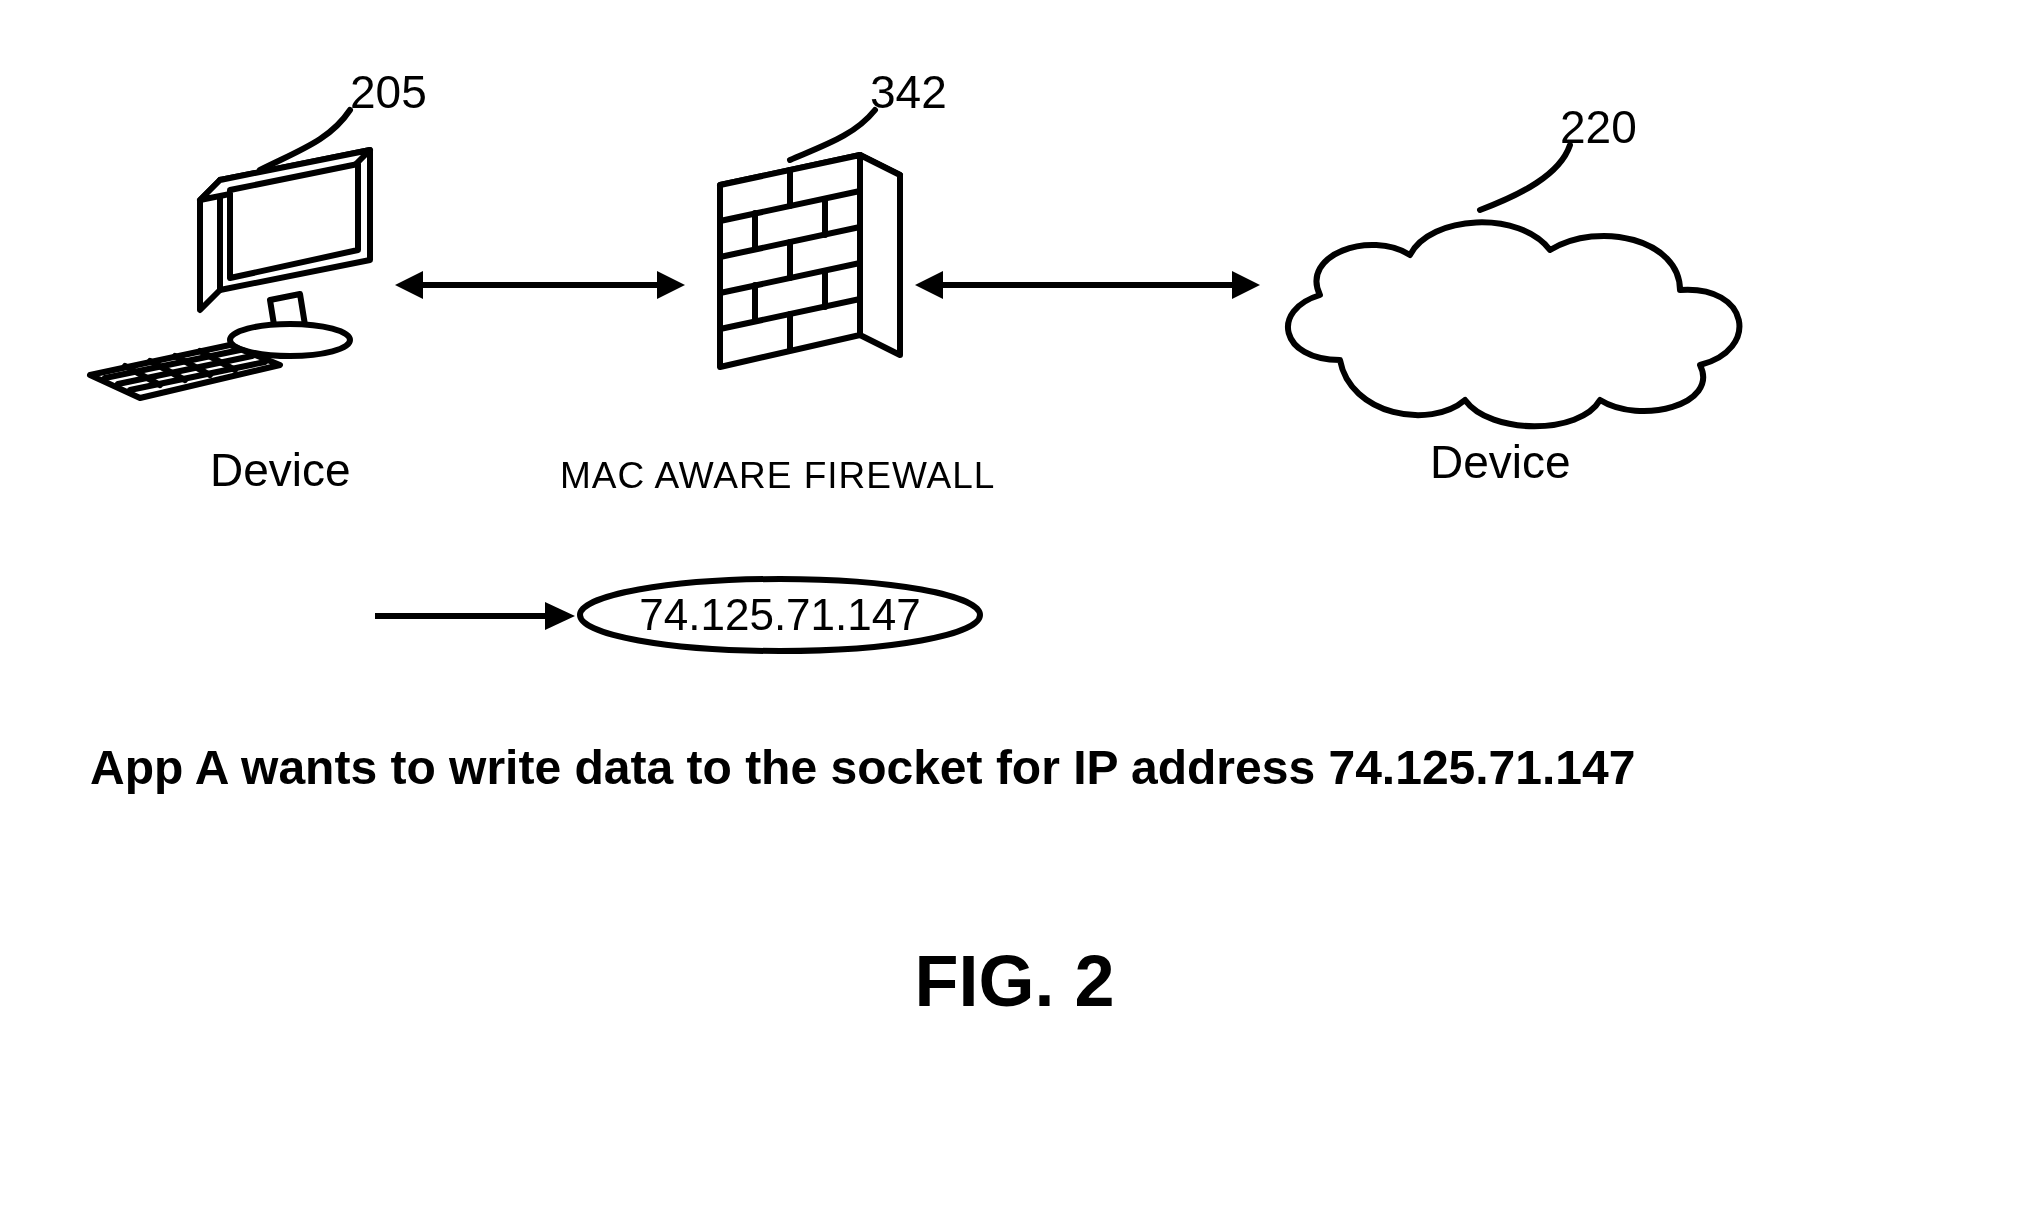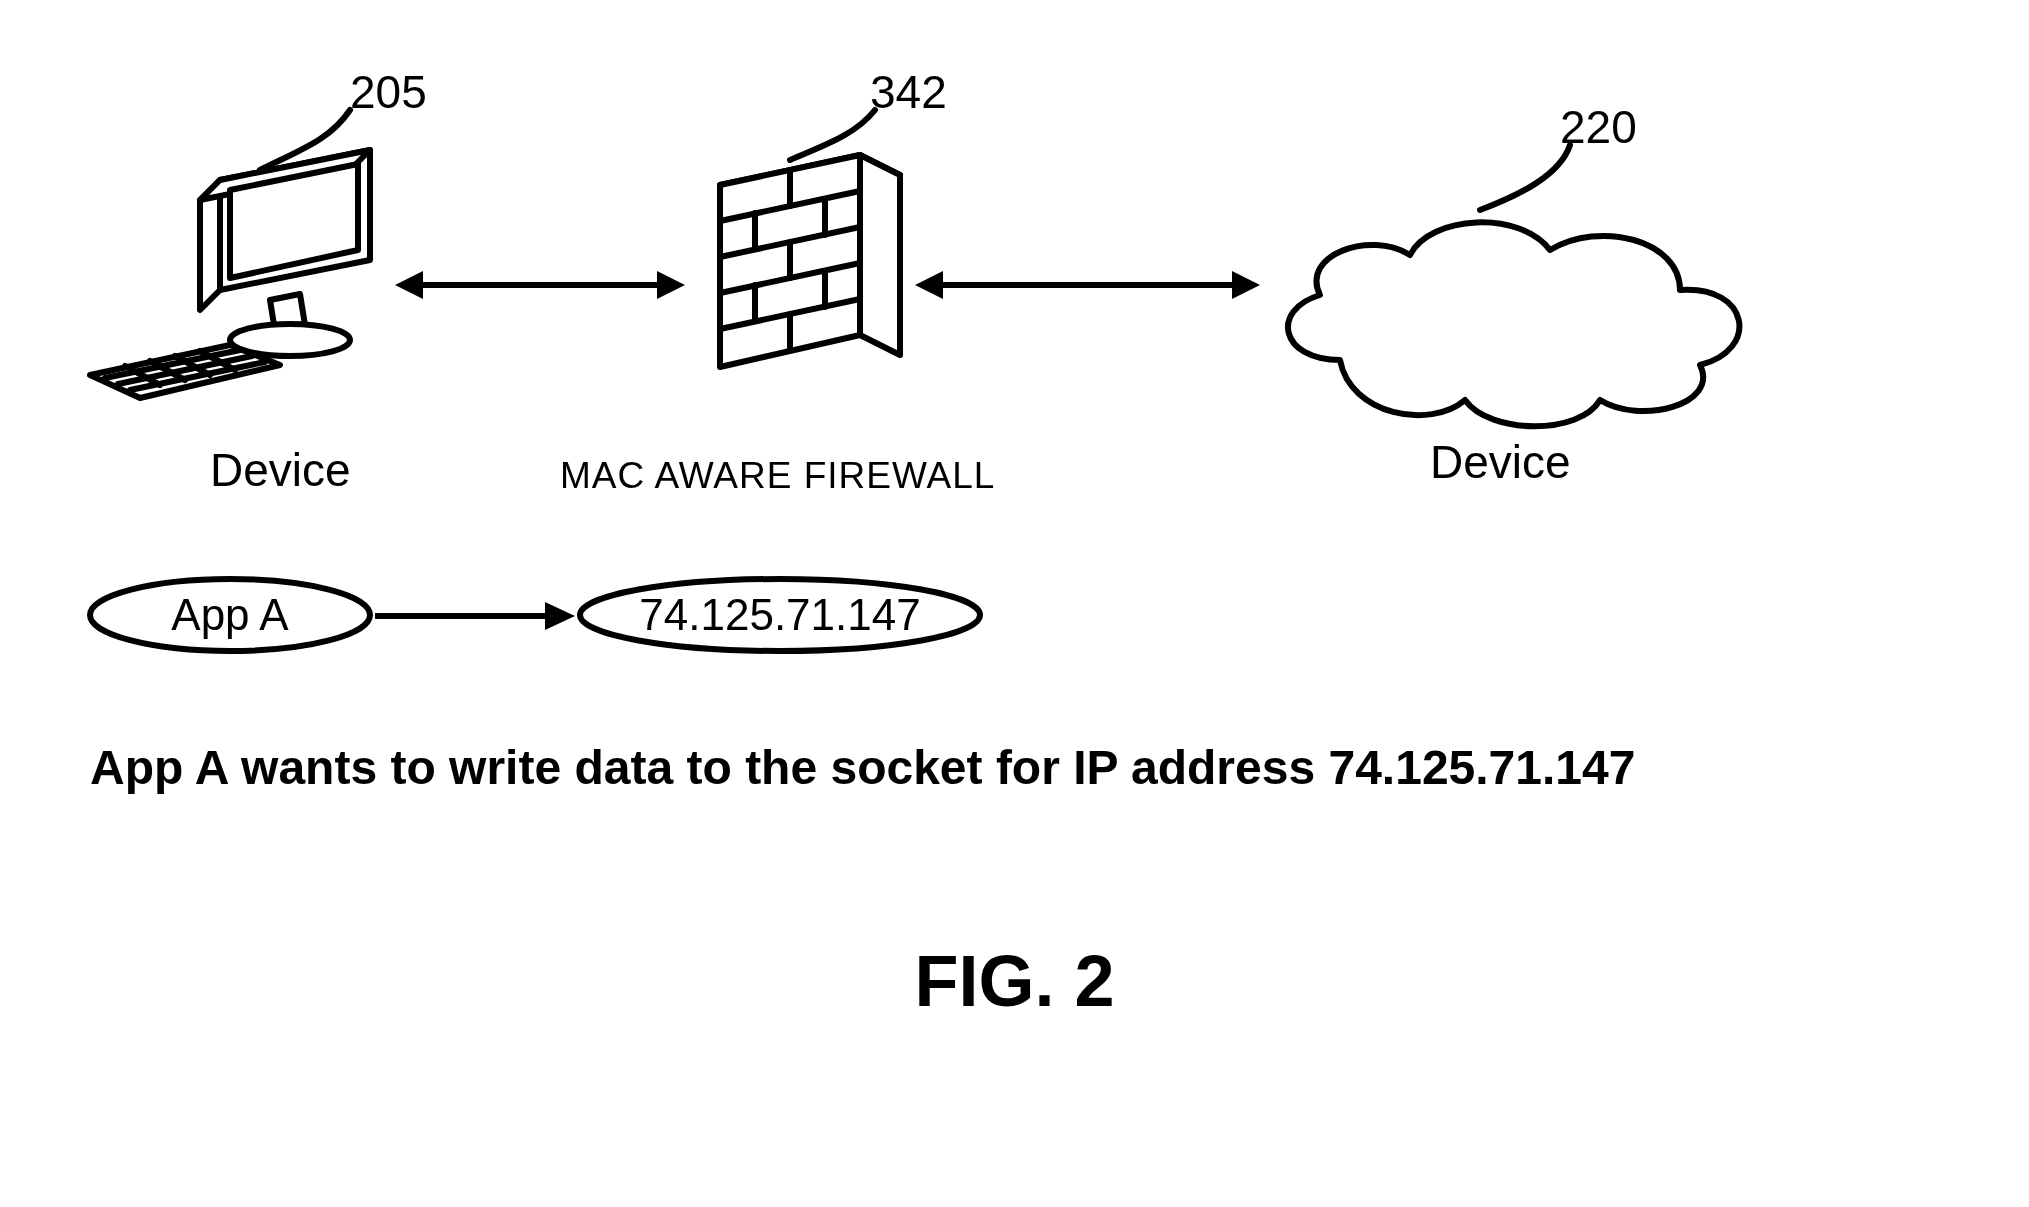--- a/index.html
+++ b/index.html
@@ -208,26 +208,20 @@
                C 180 15, 270 10, 300 50
                C 350 20, 430 40, 430 90
                C 500 85, 510 150, 450 165
                C 470 205, 390 225, 350 200
                C 330 235, 240 235, 215 200
                C 180 230, 100 215, 90 160 Z" stroke="#000" stroke-width="6" fill="#fff" stroke-linejoin="round"></path>
     </svg>
   </div>
   <div class="network-label">Device</div>
 
-  <div class="ellipse-node" style="left:85px; top:575px; width:290px; height:80px;">
-    <svg width="290" height="80">
-      <ellipse cx="145" cy="40" rx="140" ry="36" stroke="#000" stroke-width="6" fill="#fff"></ellipse>
-    </svg>
-    <span>App  A</span>
-  </div>
 
   <div class="arrow" style="left:375px; top:598px;">
     <svg width="200" height="36">
       <line x1="0" y1="18" x2="175" y2="18" stroke="#000" stroke-width="6"></line>
       <polygon points="200,18 170,4 170,32" fill="#000"></polygon>
     </svg>
   </div>
 
   <div class="ellipse-node" style="left:575px; top:575px; width:410px; height:80px;">
     <svg width="410" height="80">

